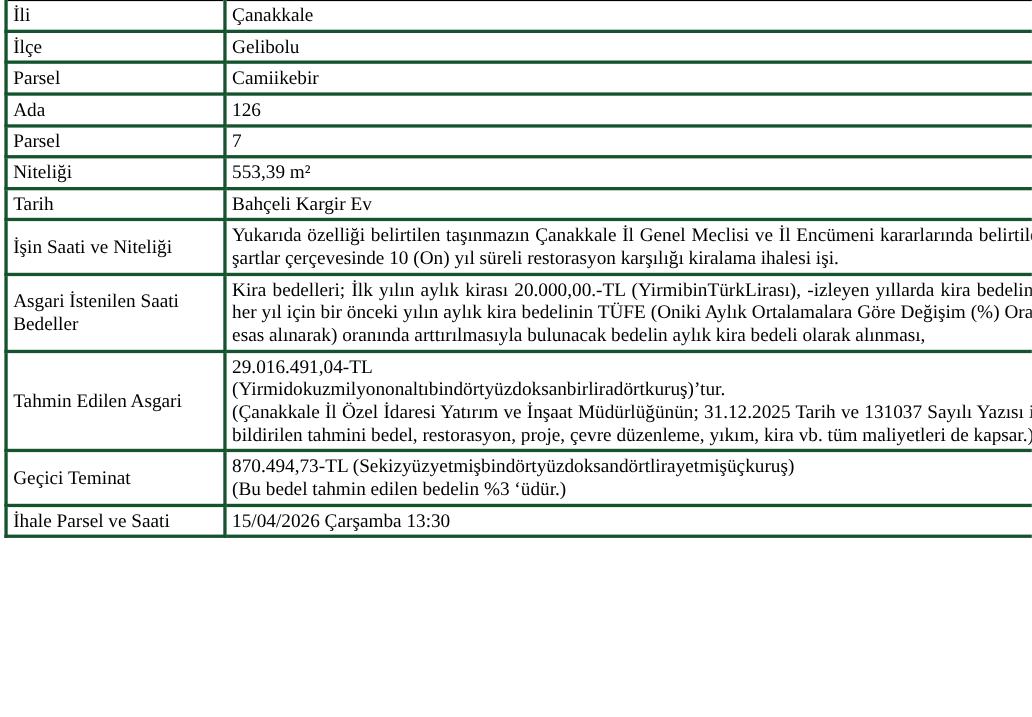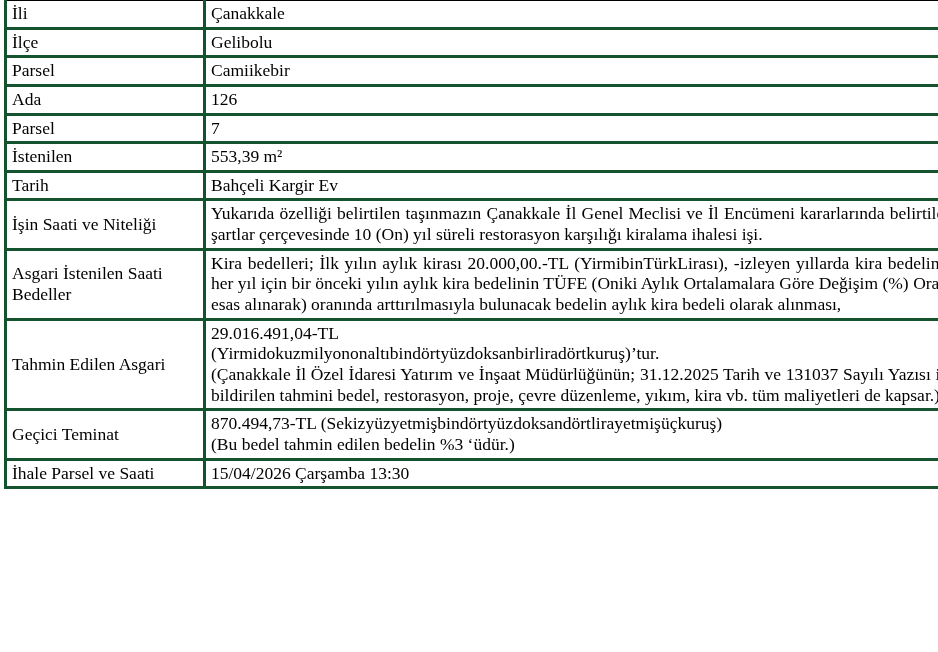--- a/index.html
+++ b/index.html
@@ -75,21 +75,21 @@
       </tr>
       <tr>
         <td class="label">Ada</td>
         <td class="value">126</td>
       </tr>
       <tr>
         <td class="label">Parsel</td>
         <td class="value">7</td>
       </tr>
       <tr>
-        <td class="label">İstenilen</td>
+        <td class="label">Niteliği</td>
         <td class="value">553,39 m²</td>
       </tr>
       <tr>
         <td class="label">Tarih</td>
         <td class="value">Bahçeli Kargir Ev</td>
       </tr>
       <tr>
         <td class="label tall">İşin Saati ve Niteliği</td>
         <td class="value justify tall">Yukarıda özelliği belirtilen taşınmazın Çanakkale İl Genel Meclisi ve İl Encümeni kararlarında belirtilen şartlar çerçevesinde 10 (On) yıl süreli restorasyon karşılığı kiralama ihalesi işi.</td>
       </tr>

